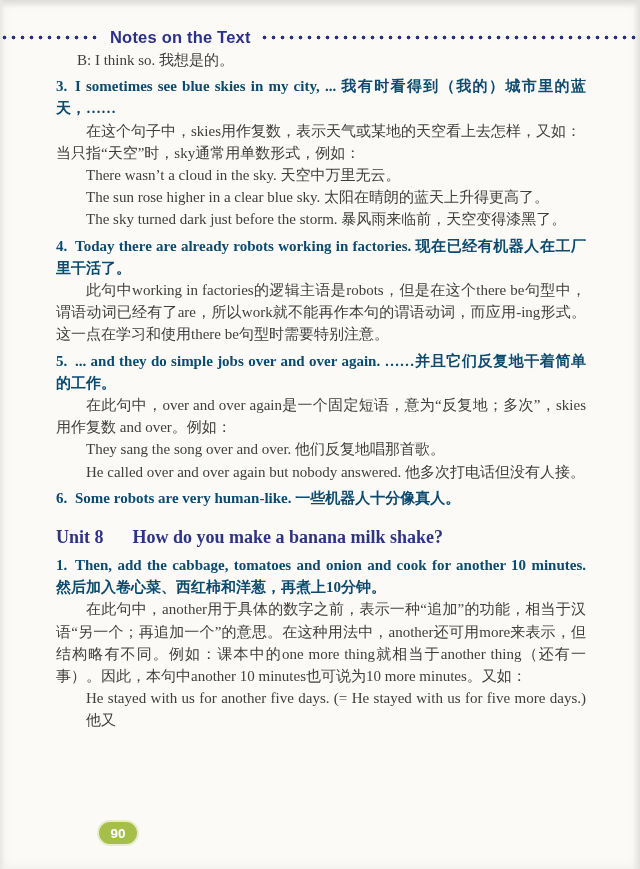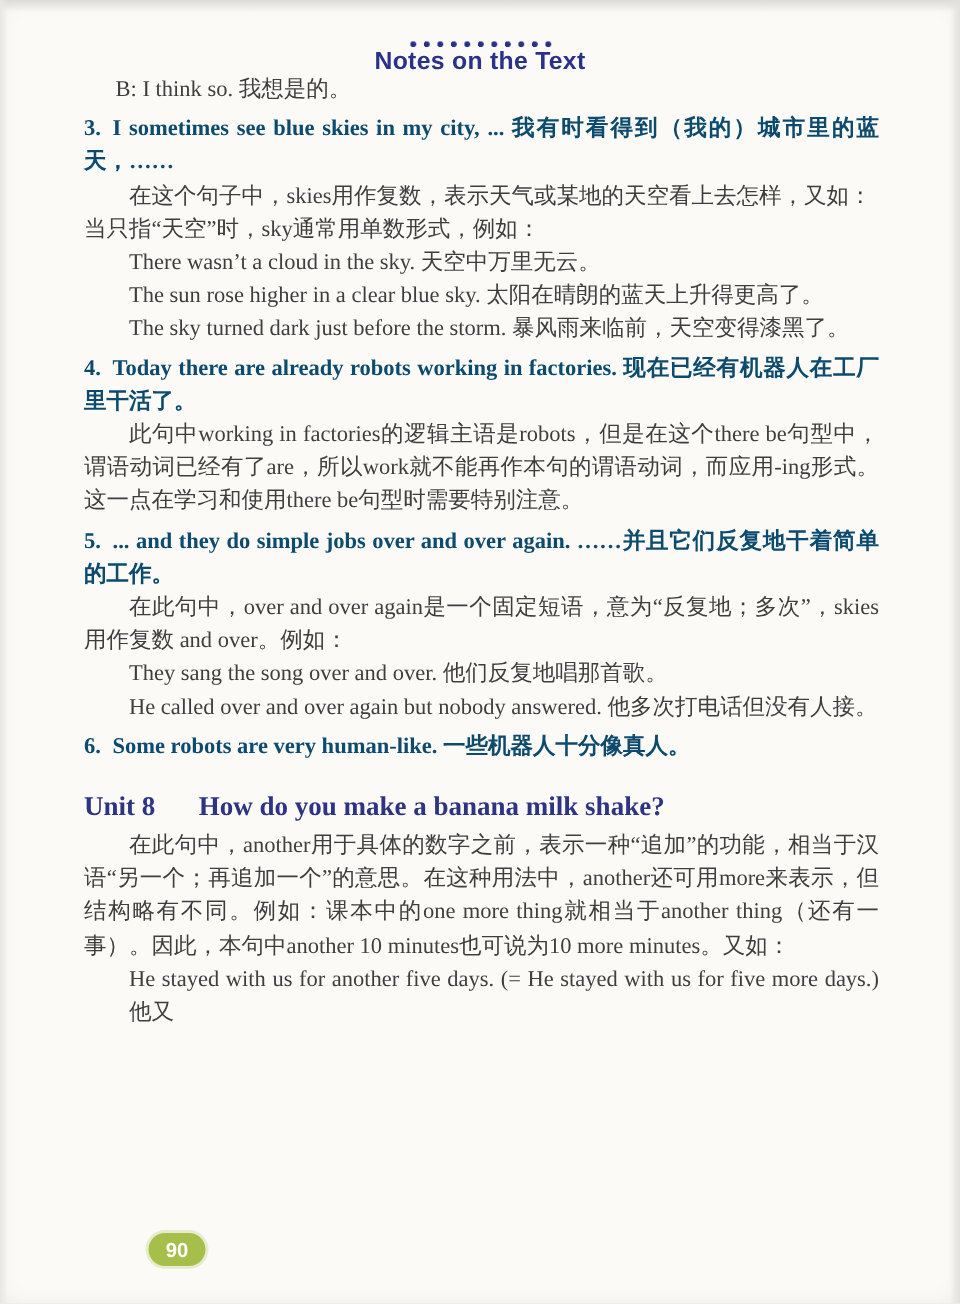--- a/index.html
+++ b/index.html
@@ -16,21 +16,21 @@
   .edge-top{position:absolute;top:0;left:0;right:0;height:8px;
     background:linear-gradient(#dedcd8,rgba(251,250,247,0));}
   .edge-right{position:absolute;top:0;right:0;bottom:0;width:7px;
     background:linear-gradient(to left,#e3e1dd,rgba(251,250,247,0));}
   .edge-left{position:absolute;top:0;left:0;bottom:0;width:5px;
     background:linear-gradient(to right,#e9e7e3,rgba(251,250,247,0));}
 
   
   .header{
     position:absolute;top:27px;left:0;width:640px;height:20px;
-    display:flex;align-items:center;flex-direction:column;
+    display:flex;align-items:center;
   }
   .dots{
     height:5px;flex:none;
     background-image:radial-gradient(circle at 2.5px 2.5px,var(--navy) 1.8px,rgba(0,0,0,0) 2.1px);
     background-size:9px 5px;background-repeat:repeat-x;
   }
   .dots-left{width:97px;margin-left:2px;}
   .dots-right{flex:1;margin-right:-4px;}
   .header-title{
     font-family:"Liberation Sans", sans-serif;
@@ -99,19 +99,20 @@
 
     <p class="item-heading"><span class="num">5.</span><span>... and they do simple jobs over and over again. ……并且它们反复地干着简单的工作。</span></p>
     <p class="para">在此句中，over and over again是一个固定短语，意为“反复地；多次”，skies用作复数 and over。例如：</p>
     <p class="example">They sang the song over and over. 他们反复地唱那首歌。</p>
     <p class="example">He called over and over again but nobody answered. 他多次打电话但没有人接。</p>
 
     <p class="item-heading"><span class="num">6.</span><span>Some robots are very human-like. 一些机器人十分像真人。</span></p>
 
     <p class="unit-heading"><span class="unit-label">Unit 8</span><span>How do you make a banana milk shake?</span></p>
 
+    <p class="item-heading"><span class="num">1.</span><span>Then, add the cabbage, tomatoes and onion and cook for another 10 minutes. 然后加入卷心菜、西红柿和洋葱，再煮上10分钟。</span></p>
     <p class="para">在此句中，another用于具体的数字之前，表示一种“追加”的功能，相当于汉语“另一个；再追加一个”的意思。在这种用法中，another还可用more来表示，但结构略有不同。例如：课本中的one more thing就相当于another thing（还有一事）。因此，本句中another 10 minutes也可说为10 more minutes。又如：</p>
     <p class="example">He stayed with us for another five days. (= He stayed with us for five more days.) 他又</p>
 
   </div>
 
   <div class="page-badge">90</div>
 </div>
 
 </body></html>

